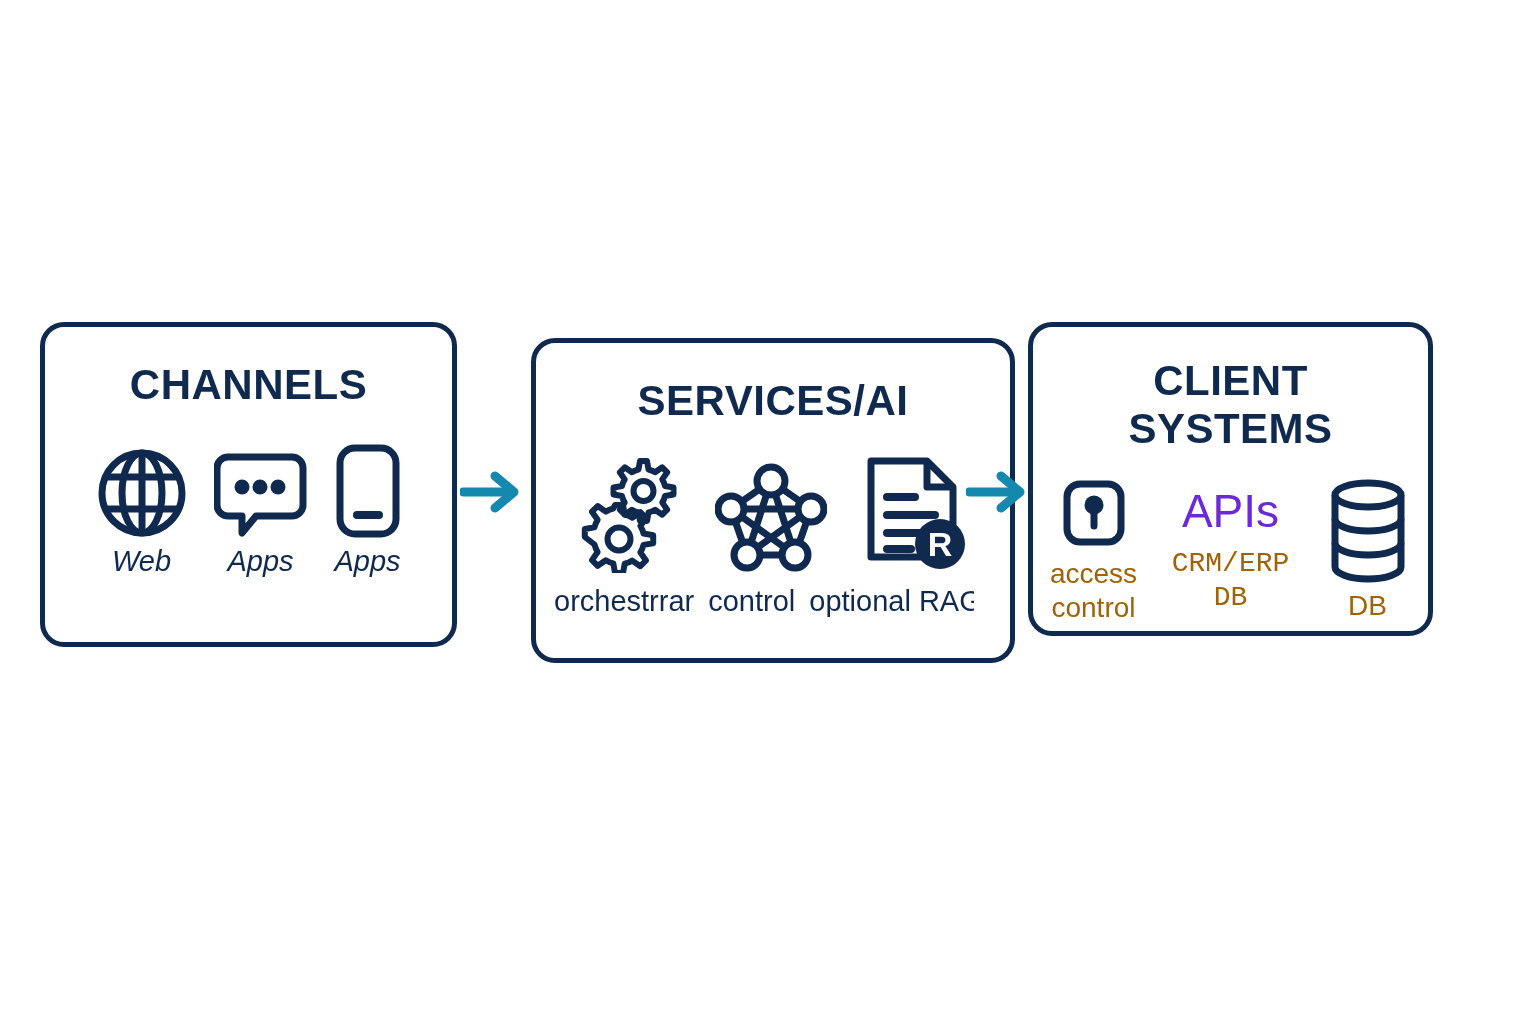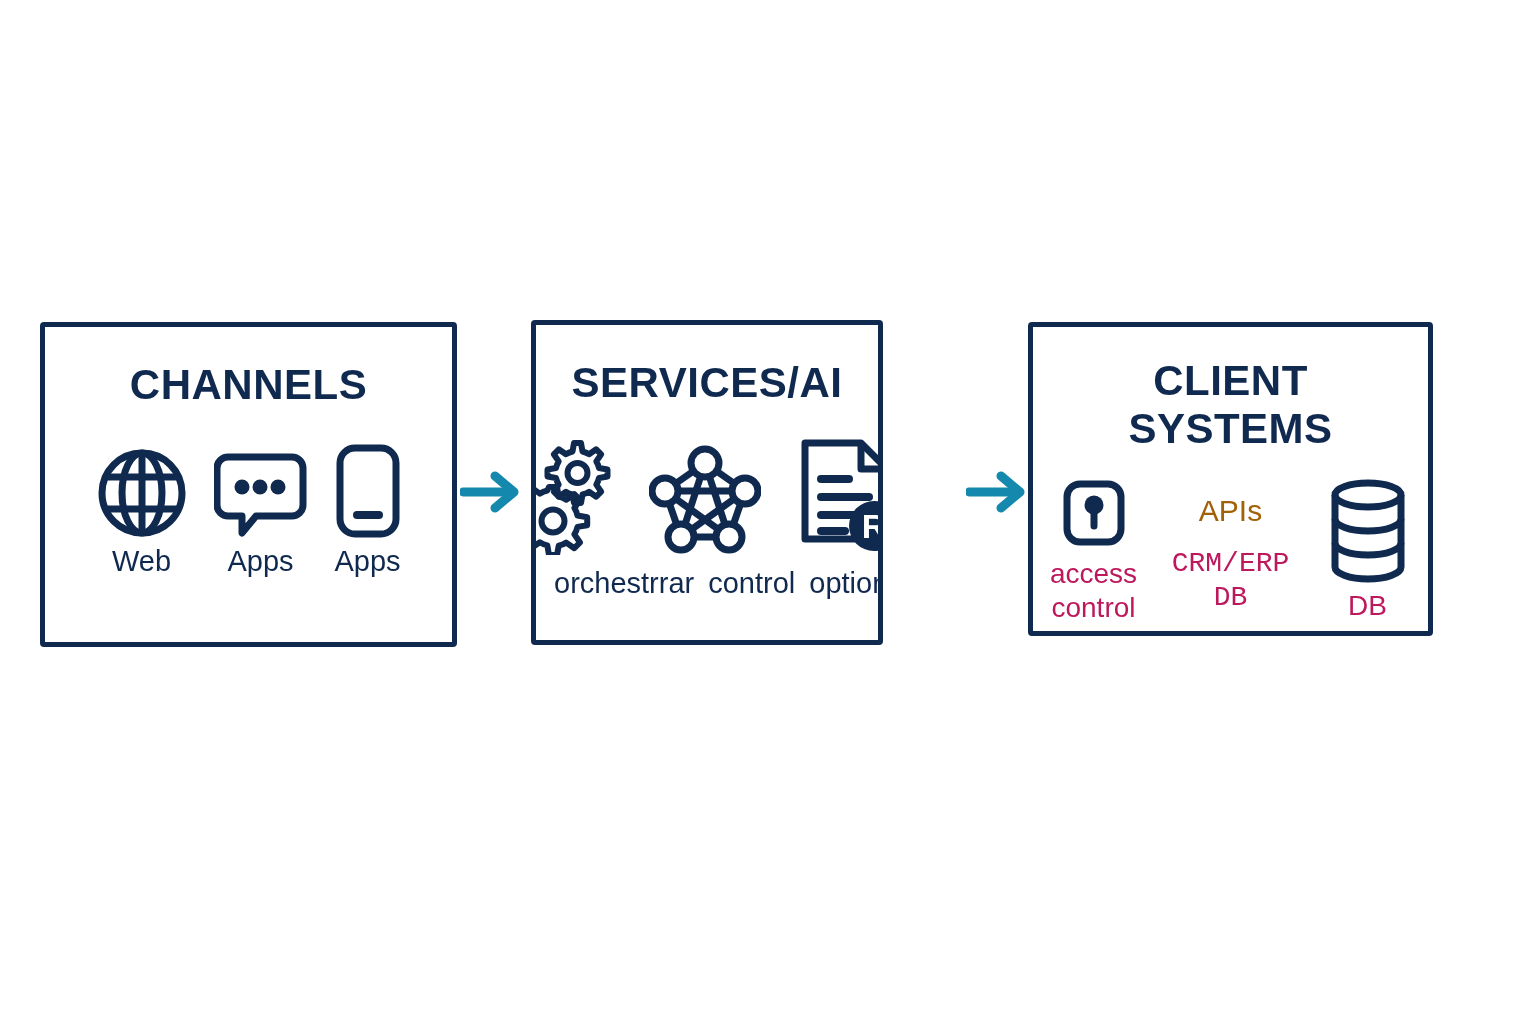--- a/index.html
+++ b/index.html
@@ -22,40 +22,40 @@
     left: 0; top: 0;
     width: 1536px;
     height: 1024px;
   }
 
   
   .box {
     position: absolute;
     box-sizing: border-box;
     border: 5px solid #10294f;
-    border-radius: 4px;
+    border-radius: 24px;
     background: #ffffff;
     overflow: hidden;
   }
   .box-title {
     position: absolute;
     left: 0;
     width: 100%;
     text-align: center;
     font-weight: bold;
     font-size: 42px;
     line-height: 48px;
     letter-spacing: 0.5px;
     color: #10294f;
     white-space: pre-line;
   }
 
   
   #box-channels { left: 40px;   top: 322px; width: 417px; height: 325px; }
-  #box-services { left: 531px;  top: 320px; width: 352px; height: 325px; }
+  #box-services { left: 531px;  top: 338px; width: 484px; height: 325px; }
   #box-client   { left: 1028px; top: 322px; width: 405px; height: 314px; }
 
   #box-channels .box-title { top: 34px; }
   #box-services .box-title { top: 34px; }
   #box-client   .box-title { top: 30px; }
 
   
   .icon-row {
     position: absolute;
     display: flex;
@@ -70,20 +70,21 @@
   .icon-art {
     display: block;
   }
   .icon-label {
     font-size: 29px;
     line-height: 33px;
     color: #10294f;
     text-align: center;
     white-space: nowrap;
     margin-top: 6px;
+    font-style: italic;
   }
 
   
   #channels-row { left: 0; top: 116px; width: 100%; gap: 26px; }
   
   #services-icons {
     position: absolute;
     left: 0; top: 110px; width: 100%;
     display: flex; align-items: flex-end; justify-content: center;
     gap: 34px;
@@ -107,27 +108,27 @@
     position: absolute;
     left: 0; top: 152px; width: 100%;
     display: flex; align-items: flex-start; justify-content: center;
     gap: 16px;
   }
   #client-row .icon-cell { width: 124px; }
   .client-label {
     font-size: 28px;
     line-height: 34px;
     text-align: center;
-    color: #be185d;
+    color: #a16207;
     white-space: pre-line;
   }
   .apis-text {
-    font-size: 30px;
+    font-size: 46px;
     line-height: 44px;
-    color: #a16207;
+    color: #6d28d9;
     text-align: left;
   }
 
   
   .arrow {
     position: absolute;
   }
   #arrow-1 { left: 460px; top: 470px; }
   #arrow-2 { left: 966px; top: 470px; }
 

